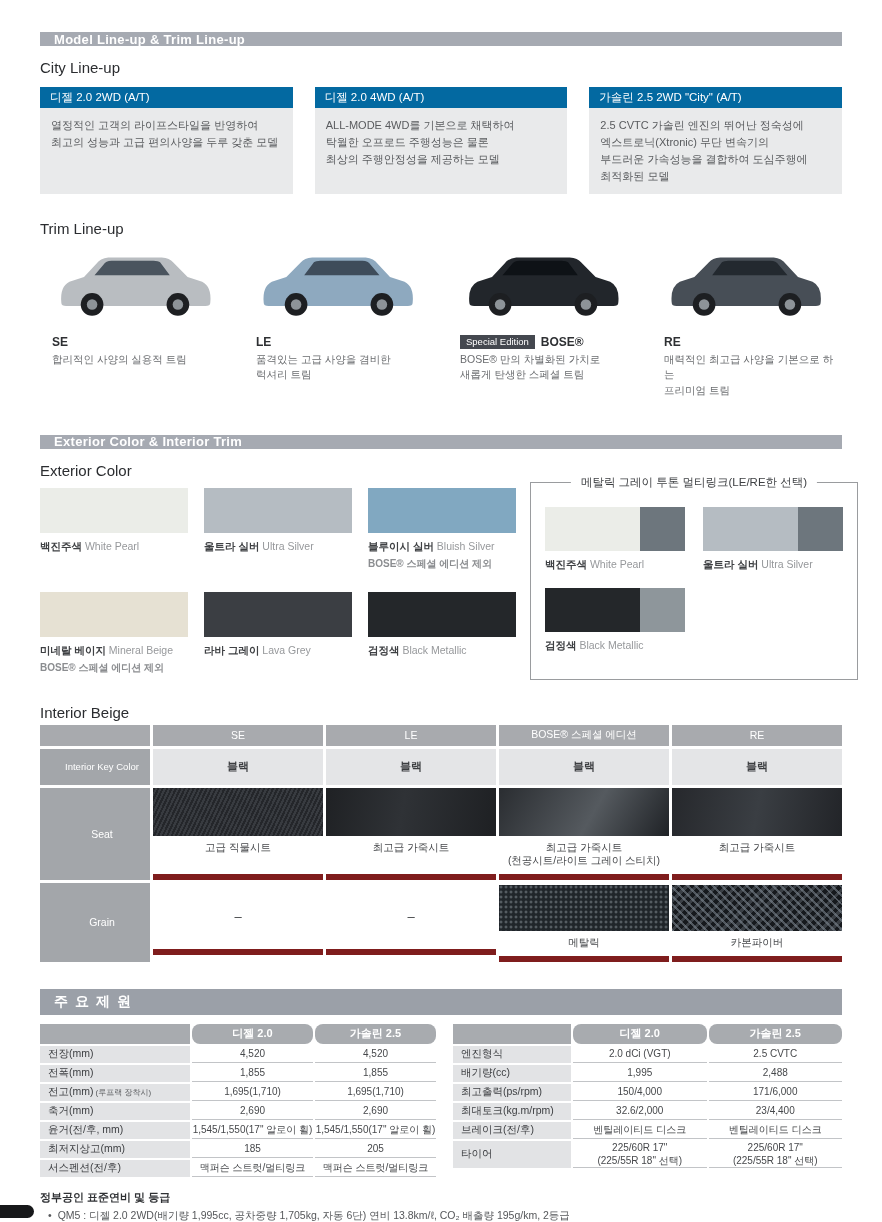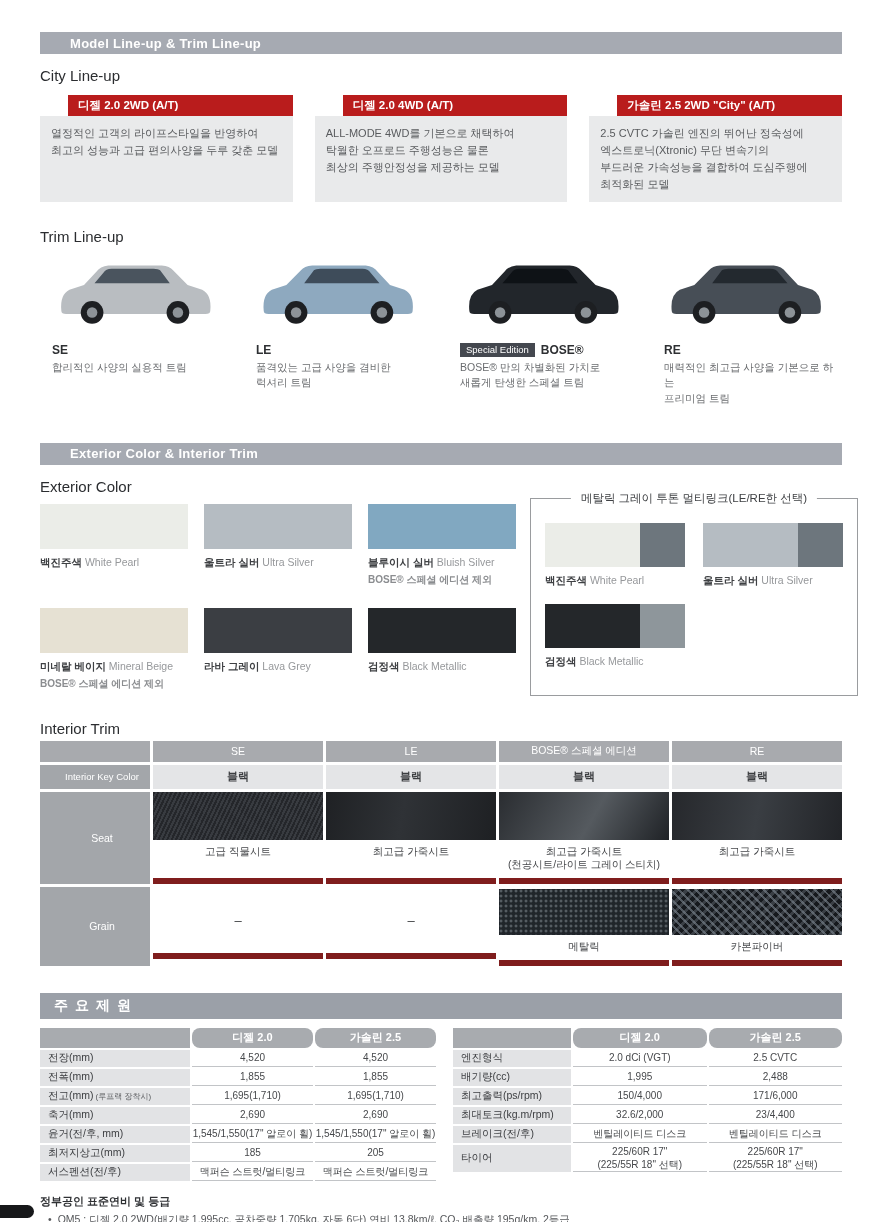--- a/index.html
+++ b/index.html
@@ -5,31 +5,31 @@
   * { margin:0; padding:0; box-sizing:border-box; }
   html,body { background:#fff; }
   body {
     width:882px; height:1222px; position:relative; overflow:hidden;
     font-family:"Liberation Sans","DejaVu Sans",sans-serif; color:#46484b;
   }
   .page { padding:32px 40px 0 40px; }
 
   
   .section-bar {
-    height:22px; background:#a6aab2; color:#fff; font-size:13px; font-weight:bold;
-    display:flex; align-items:center; padding-left:30px; letter-spacing:.3px;
+    height:14px; background:#a6aab2; color:#fff; font-size:13px; font-weight:bold;
+    display:flex; align-items:center; padding-left:14px; letter-spacing:.3px;
   }
   .h-title { font-size:15px; color:#2b2d30; margin-top:13px; font-weight:500; }
 
   
   .model-row { display:flex; gap:22px; margin-top:11px; }
   .model-box { flex:1; }
   .model-head {
-    height:21px; background:#b91c1c; color:#fff; font-size:11.5px; font-weight:bold;
-    display:flex; align-items:center; padding-left:10px;margin-left:28px;
+    height:21px; background:#0369a1; color:#fff; font-size:11.5px; font-weight:normal;
+    display:flex; align-items:center; padding-left:10px;
   }
   .model-body {
     background:#e9eaeb; min-height:86px; padding:9px 11px; font-size:11px;
     line-height:1.55; color:#595b5e; white-space:pre-line;
   }
 
   
   .trim-row { display:flex; gap:14px; margin-top:2px; }
   .trim-cell { flex:1; }
   .car-wrap { height:92px; display:flex; align-items:center; justify-content:center; }
@@ -70,21 +70,21 @@
   .tt-main { flex:1; height:100%; }
   .tt-accent { width:32%; height:100%; }
 
   
   .int-table { margin-top:4px; display:grid; grid-template-columns:110px 1fr 1fr 1fr 1fr;
     gap:3px; }
   .int-hcell { height:21px; background:#a8aaae; color:#fff; font-size:10.5px;
     display:flex; align-items:center; justify-content:center; }
   .int-lcell { background:#a3a6aa; color:#fff; font-size:10.5px;
     display:flex; align-items:center; justify-content:center; text-align:left;padding-left:14px; }
-  .int-kcell { height:24px; background:#e4e5e7; font-size:11px; font-weight:bold; color:#3c3e41;
+  .int-kcell { height:36px; background:#e4e5e7; font-size:11px; font-weight:bold; color:#3c3e41;
     display:flex; align-items:center; justify-content:center; }
   .int-cell { background:#fff; border-bottom:6px solid #7f1d1d; }
   .seat-img { height:48px; }
   .seat-cap { font-size:10.5px; color:#46484b; text-align:center; padding:5px 2px 6px;
     line-height:1.3; white-space:pre-line; }
   .grain-cell { display:flex; flex-direction:column; justify-content:flex-start; }
   .grain-img { height:46px; margin:2px 0 0; }
   .grain-dash { height:72px; display:flex; align-items:center; justify-content:center;
     font-size:13px; color:#3c3e41; }
   .tex-fabric { background:repeating-linear-gradient(115deg,#24262a 0 2px,#383b40 2px 4px); }
@@ -293,21 +293,21 @@
           <div class="tt-chip">
             <div class="tt-main" style="background: rgb(36, 39, 42);"></div>
             <div class="tt-accent" style="background: rgb(142, 150, 155);"></div>
           </div>
           <div class="sw-label"><span class="sw-kr">검정색</span> <span class="sw-en">Black Metallic</span></div>
         </div>
       </div>
     </div>
   </div>
 
-  <div class="h-title" style="margin-top:24px;">Interior Trim</div>
+  <div class="h-title" style="margin-top:24px;">Interior Beige</div>
 
   <div class="int-table">
     <div class="int-hcell"></div>
     <div class="int-hcell">SE</div>
     <div class="int-hcell">LE</div>
     <div class="int-hcell">BOSE® 스페셜 에디션</div>
     <div class="int-hcell">RE</div>
 
     <div class="int-lcell" style="font-size:9.5px;">Interior Key Color</div>
     <div class="int-kcell">블랙</div>

